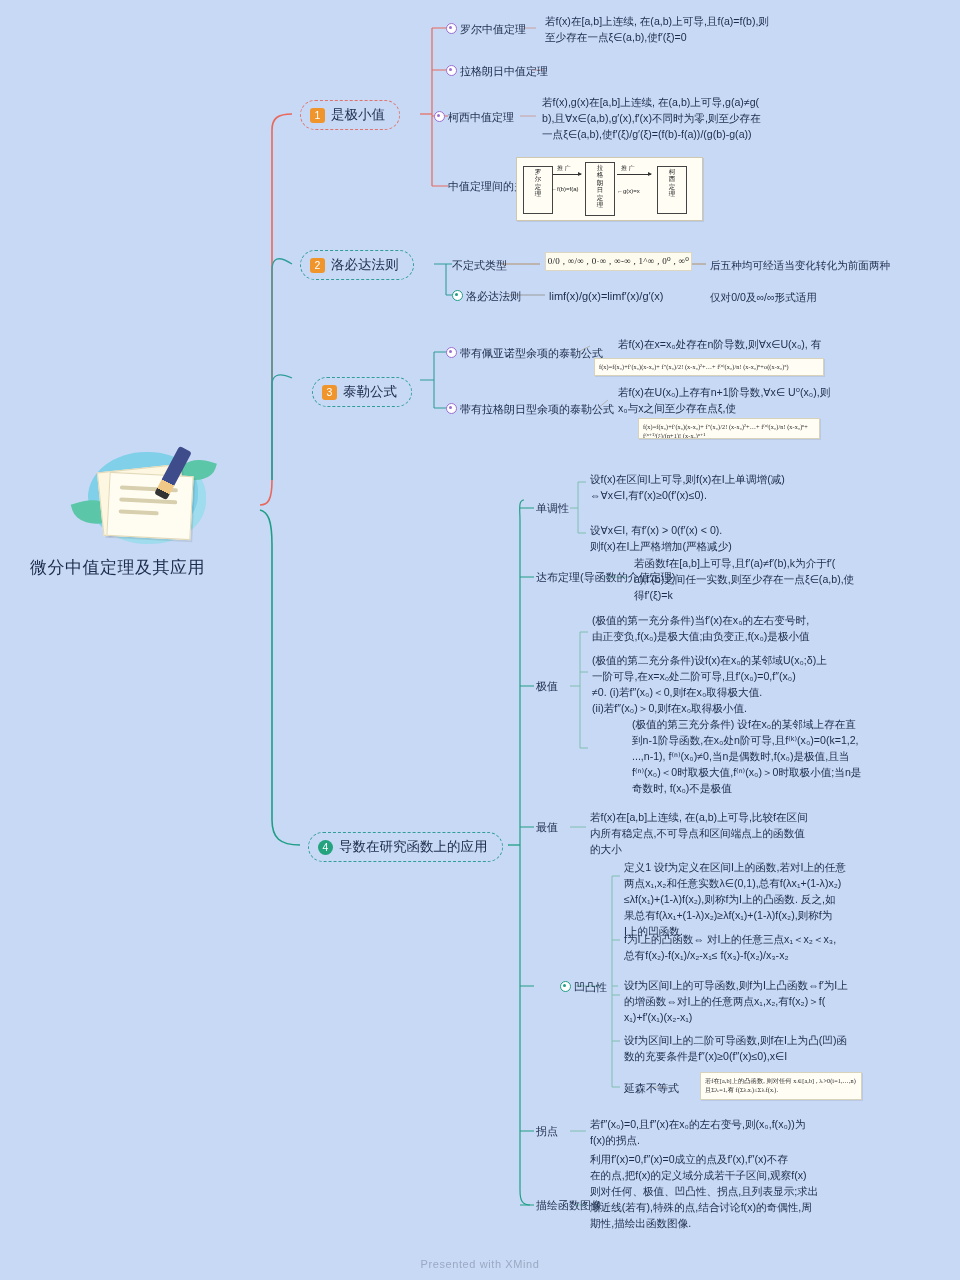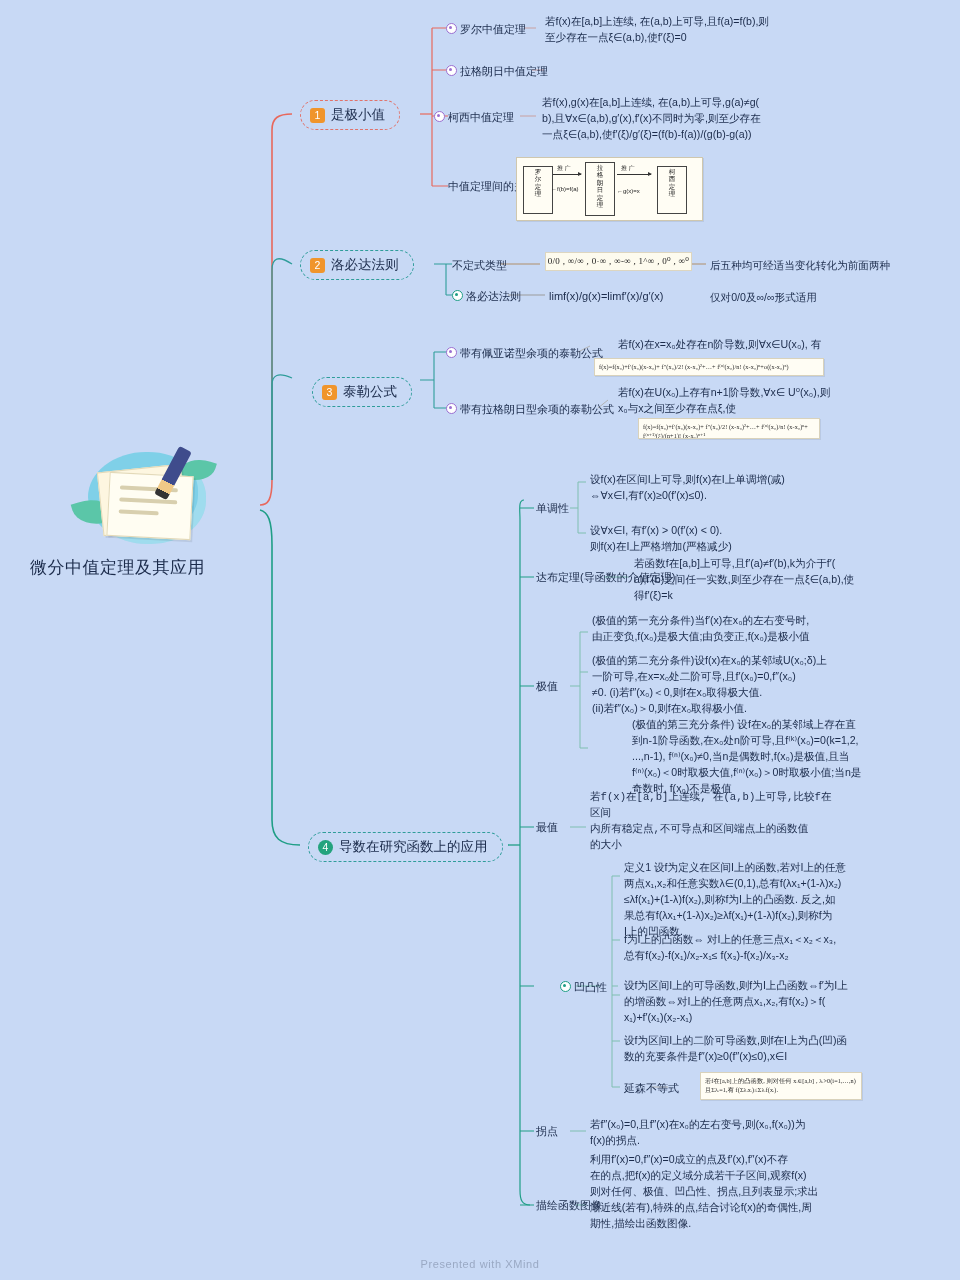--- a/index.html
+++ b/index.html
@@ -263,21 +263,21 @@
 一阶可导,在x=x₀处二阶可导,且f′(x₀)=0,f″(x₀)
 ≠0. (i)若f″(x₀)＜0,则f在x₀取得极大值.
 (ii)若f″(x₀)＞0,则f在x₀取得极小值.</div>
   <div class="node sm" style="left:592px;top:717px;width:250px;margin-left:40px;">(极值的第三充分条件) 设f在x₀的某邻域上存在直
 到n-1阶导函数,在x₀处n阶可导,且f⁽ᵏ⁾(x₀)=0(k=1,2,
 ...,n-1), f⁽ⁿ⁾(x₀)≠0,当n是偶数时,f(x₀)是极值,且当
 f⁽ⁿ⁾(x₀)＜0时取极大值,f⁽ⁿ⁾(x₀)＞0时取极小值;当n是
 奇数时, f(x₀)不是极值</div>
 
   <div class="node" style="left:536px;top:820px;">最值</div>
-  <div class="node sm" style="left:590px;top:790px;width:250px;font-family:Liberation Mono, monospace;">若f(x)在[a,b]上连续, 在(a,b)上可导,比较f在区间
+  <div class="node sm" style="left:590px;top:810px;width:250px;">若f(x)在[a,b]上连续, 在(a,b)上可导,比较f在区间
 内所有稳定点,不可导点和区间端点上的函数值
 的大小</div>
 
   <div class="bullet teal" style="left:560px;top:981px;"></div>
   <div class="node" style="left:574px;top:980px;">凹凸性</div>
   <div class="node sm" style="left:624px;top:860px;width:250px;">定义1 设f为定义在区间I上的函数,若对I上的任意
 两点x₁,x₂和任意实数λ∈(0,1),总有f(λx₁+(1-λ)x₂)
 ≤λf(x₁)+(1-λ)f(x₂),则称f为I上的凸函数. 反之,如
 果总有f(λx₁+(1-λ)x₂)≥λf(x₁)+(1-λ)f(x₂),则称f为
 I上的凹函数.</div>

